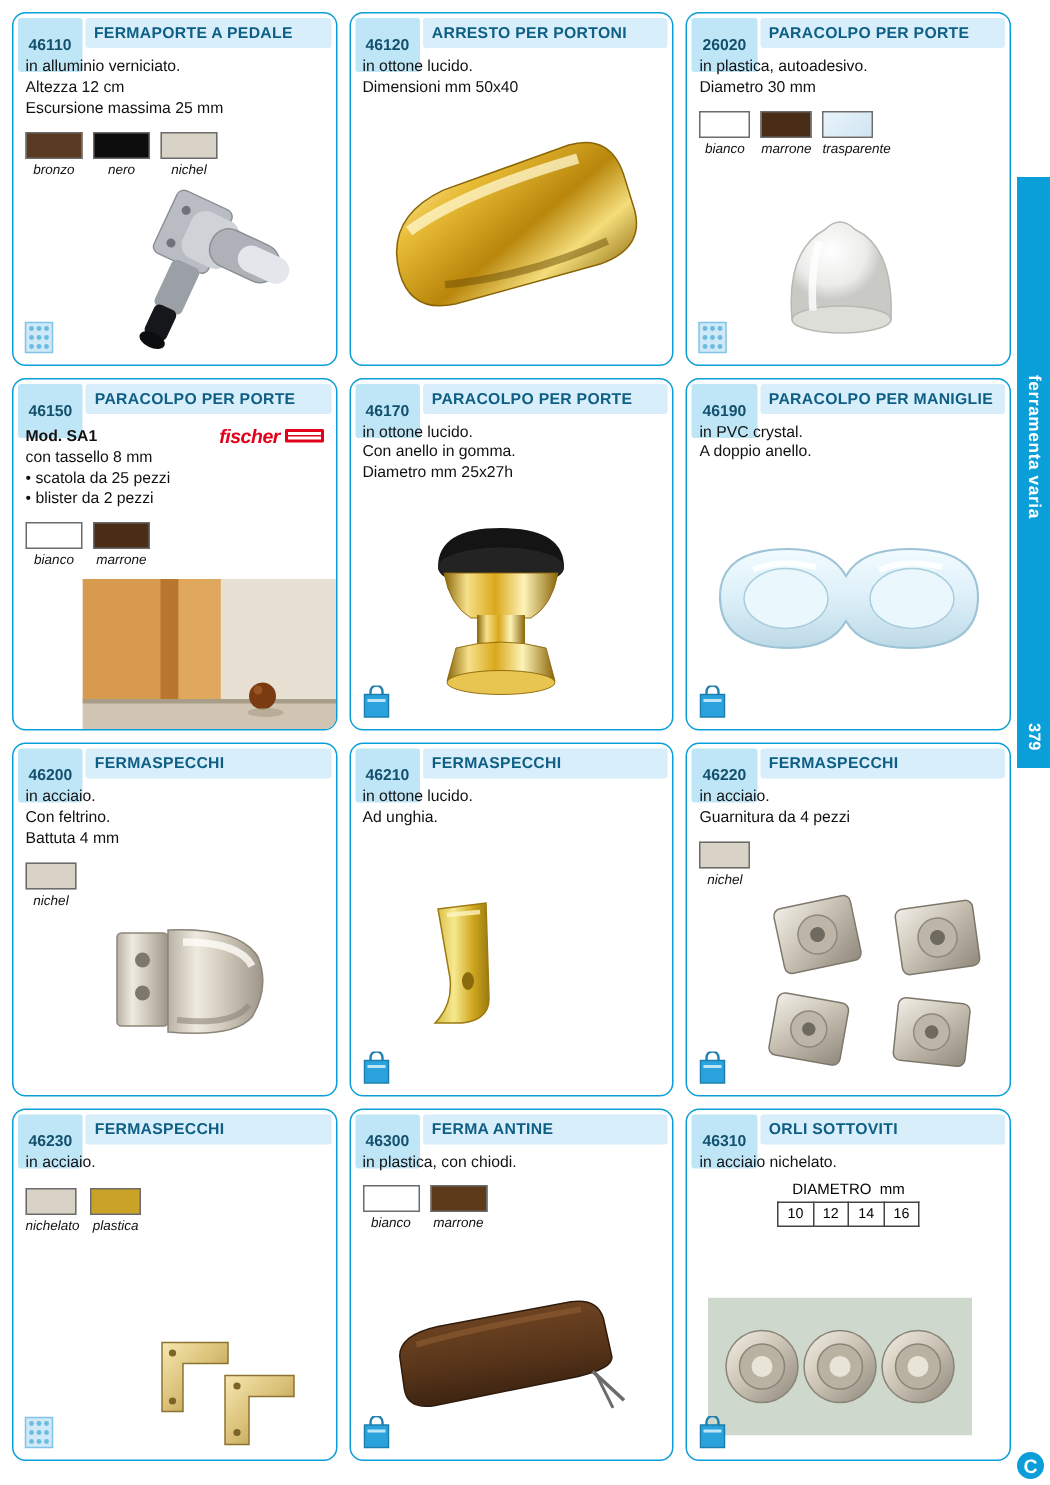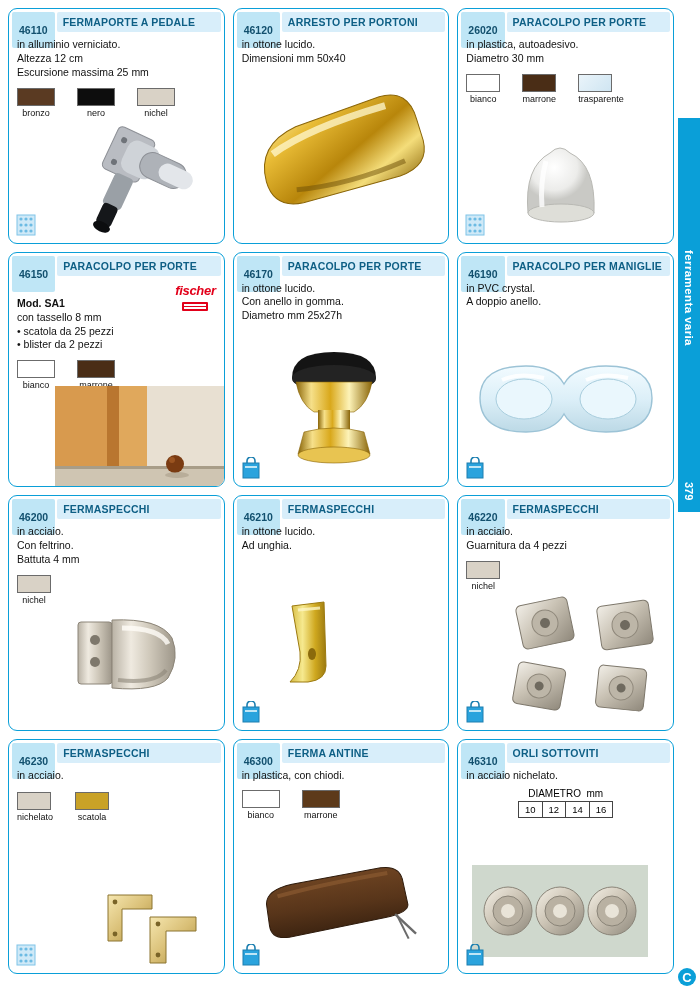--- a/index.html
+++ b/index.html
@@ -103,23 +103,24 @@
     margin:6px 8px 0 8px;
     font-size:10.5px;
     line-height:1.32;
     color:#111;
   }
   .desc b { font-weight:bold; }
 
   
   .swatches {
     display:flex;
-    gap:22px;
+    gap:7px;
     margin:8px 8px 0 8px;
     align-items:center;
+    font-style:italic;
   }
   .sw { text-align:center; }
   .sw-box {
     width:38px; height:18px;
     border:1px solid #6b6b6b;
   }
   .sw-box.small { width:34px; }
   .sw-label {
     font-size:9px;
     margin-top:2px;
@@ -139,21 +140,20 @@
     left:7px; bottom:7px;
     width:20px; height:22px;
   }
 
   
   .fischer {
     display:inline-flex;
     align-items:center;
     gap:3px;
     vertical-align:middle;
-    flex-direction:column;
   }
   .fischer .fw {
     color:#e2001a;
     font-weight:bold;
     font-style:italic;
     font-size:13px;
     letter-spacing:-.3px;
   }
   .fischer .fb {
     background:#e2001a;
@@ -585,21 +585,21 @@
     <div class="desc">
       <div>in acciaio.</div>
     </div>
     <div class="swatches" style="margin-top:10px">
       <div class="sw">
         <div class="sw-box small" style="background:#d9d2c6"></div>
         <div class="sw-label">nichelato</div>
       </div>
       <div class="sw">
         <div class="sw-box small" style="background:#c9a227"></div>
-        <div class="sw-label">scatola</div>
+        <div class="sw-label">plastica</div>
       </div>
     </div>
     <div class="img-area" style="height:80px;left:auto;right:4px;width:120px;">
       <svg width="120" height="80" viewBox="0 0 120 80" style="position:absolute;right:0;bottom:4px;">
         <defs>
           <linearGradient id="gold2" x1="0" y1="0" x2="1" y2="1">
             <stop offset="0%" stop-color="#f6e7b0"></stop>
             <stop offset="50%" stop-color="#d9bf76"></stop>
             <stop offset="100%" stop-color="#a98c3c"></stop>
           </linearGradient>

